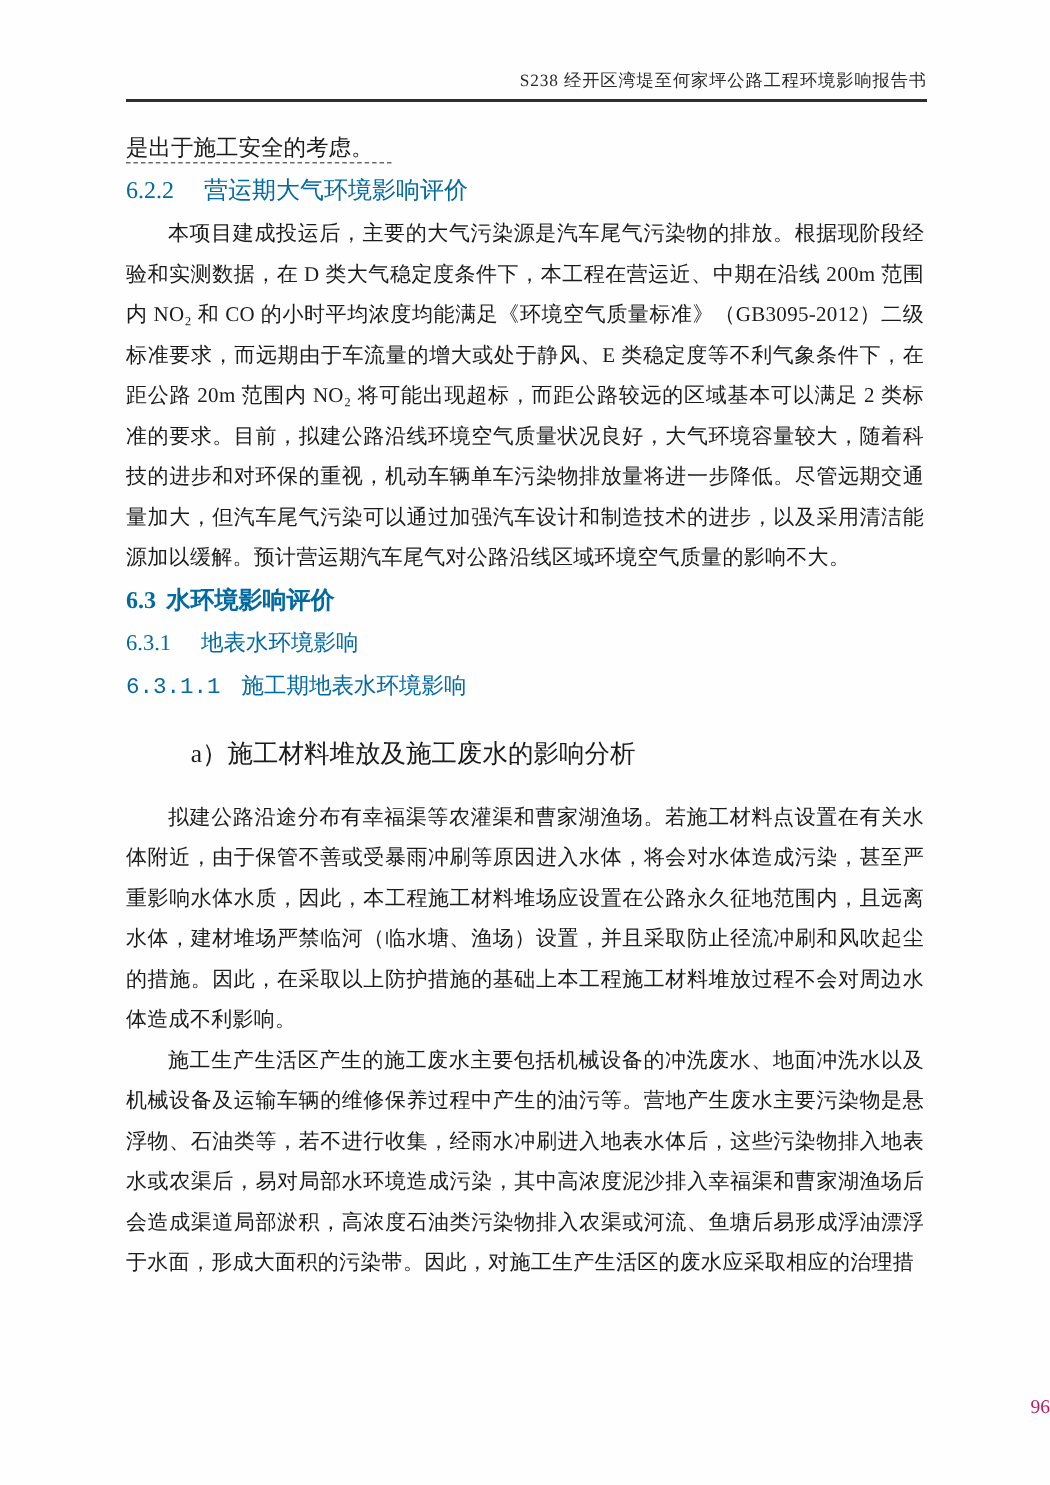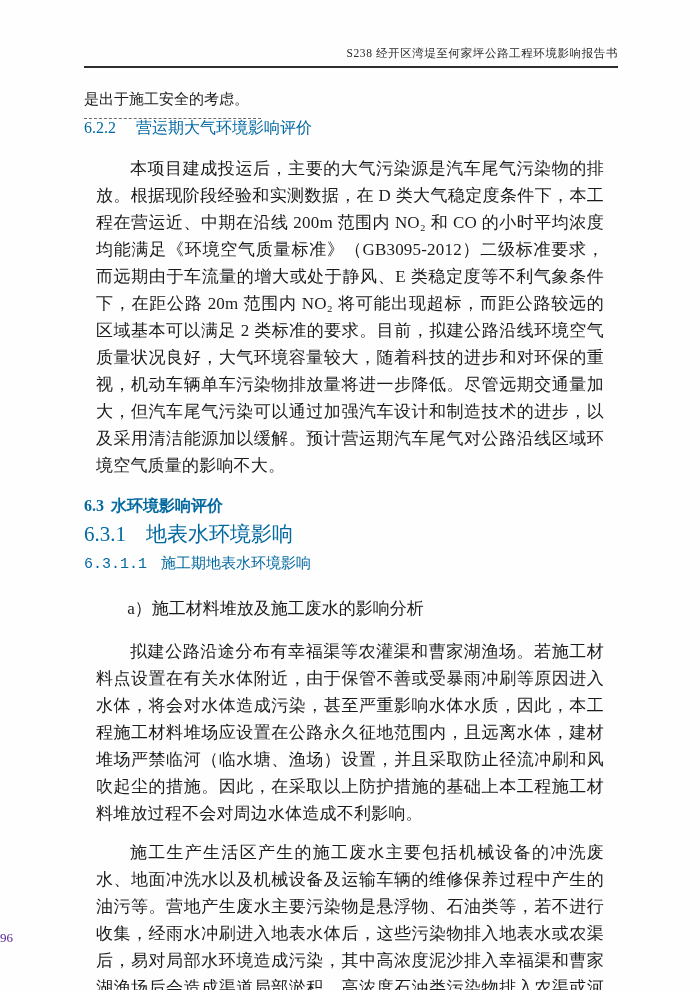--- a/index.html
+++ b/index.html
@@ -36,68 +36,68 @@
     right: 84px;
   }
   .cont-line {
     margin: 0;
     font-size: 15px;
     line-height: 27px;
   }
   .dashed-underline {
     border-bottom: 1.5px dashed #6a6a6a;
     padding-right: 12px;
-    padding-bottom: 11px;
+    padding-bottom: 1px;
   }
   .heading {
     margin: 0;
     font-weight: normal;
     color: #0369a1;
   }
   .h-l3 {
     font-size: 16px;
     line-height: 30px;
   }
   .h-l2 {
     font-size: 16px;
     line-height: 29px;
     font-weight: bold;
   }
   .h-l3b {
-    font-size: 21px;
+    font-size: 15px;
     line-height: 29px;
   }
   .h-l4 {
     font-size: 15px;
     line-height: 29px;
   }
   .hnum-wide { margin-right: 20px; }
   .hnum-narrow { margin-right: 7px; }
   .para {
-    margin: 12px;
-    font-size: 17px;
+    margin: 0;
+    font-size: 14px;
     line-height: 27px;
     text-align: justify;
     text-indent: 2em;
     letter-spacing: 0.2px;
   }
   .sub-item {
     margin: 16px;
     font-size: 17px;
     line-height: 27px;
     padding-left: 1.6em;
   }
   .footer {
     position: absolute;
     bottom: 44px;
     left: 0;
     right: 0;
-    text-align: left;
+    text-align: right;
     font-size: 13px;
-    color: #4c1d95;
+    color: #be185d;
   }
 </style>
 </head>
 <body>
 
 <div class="page">
 
   <div class="header">
     <span>S238 经开区湾堤至何家坪公路工程环境影响报告书</span>
   </div>

